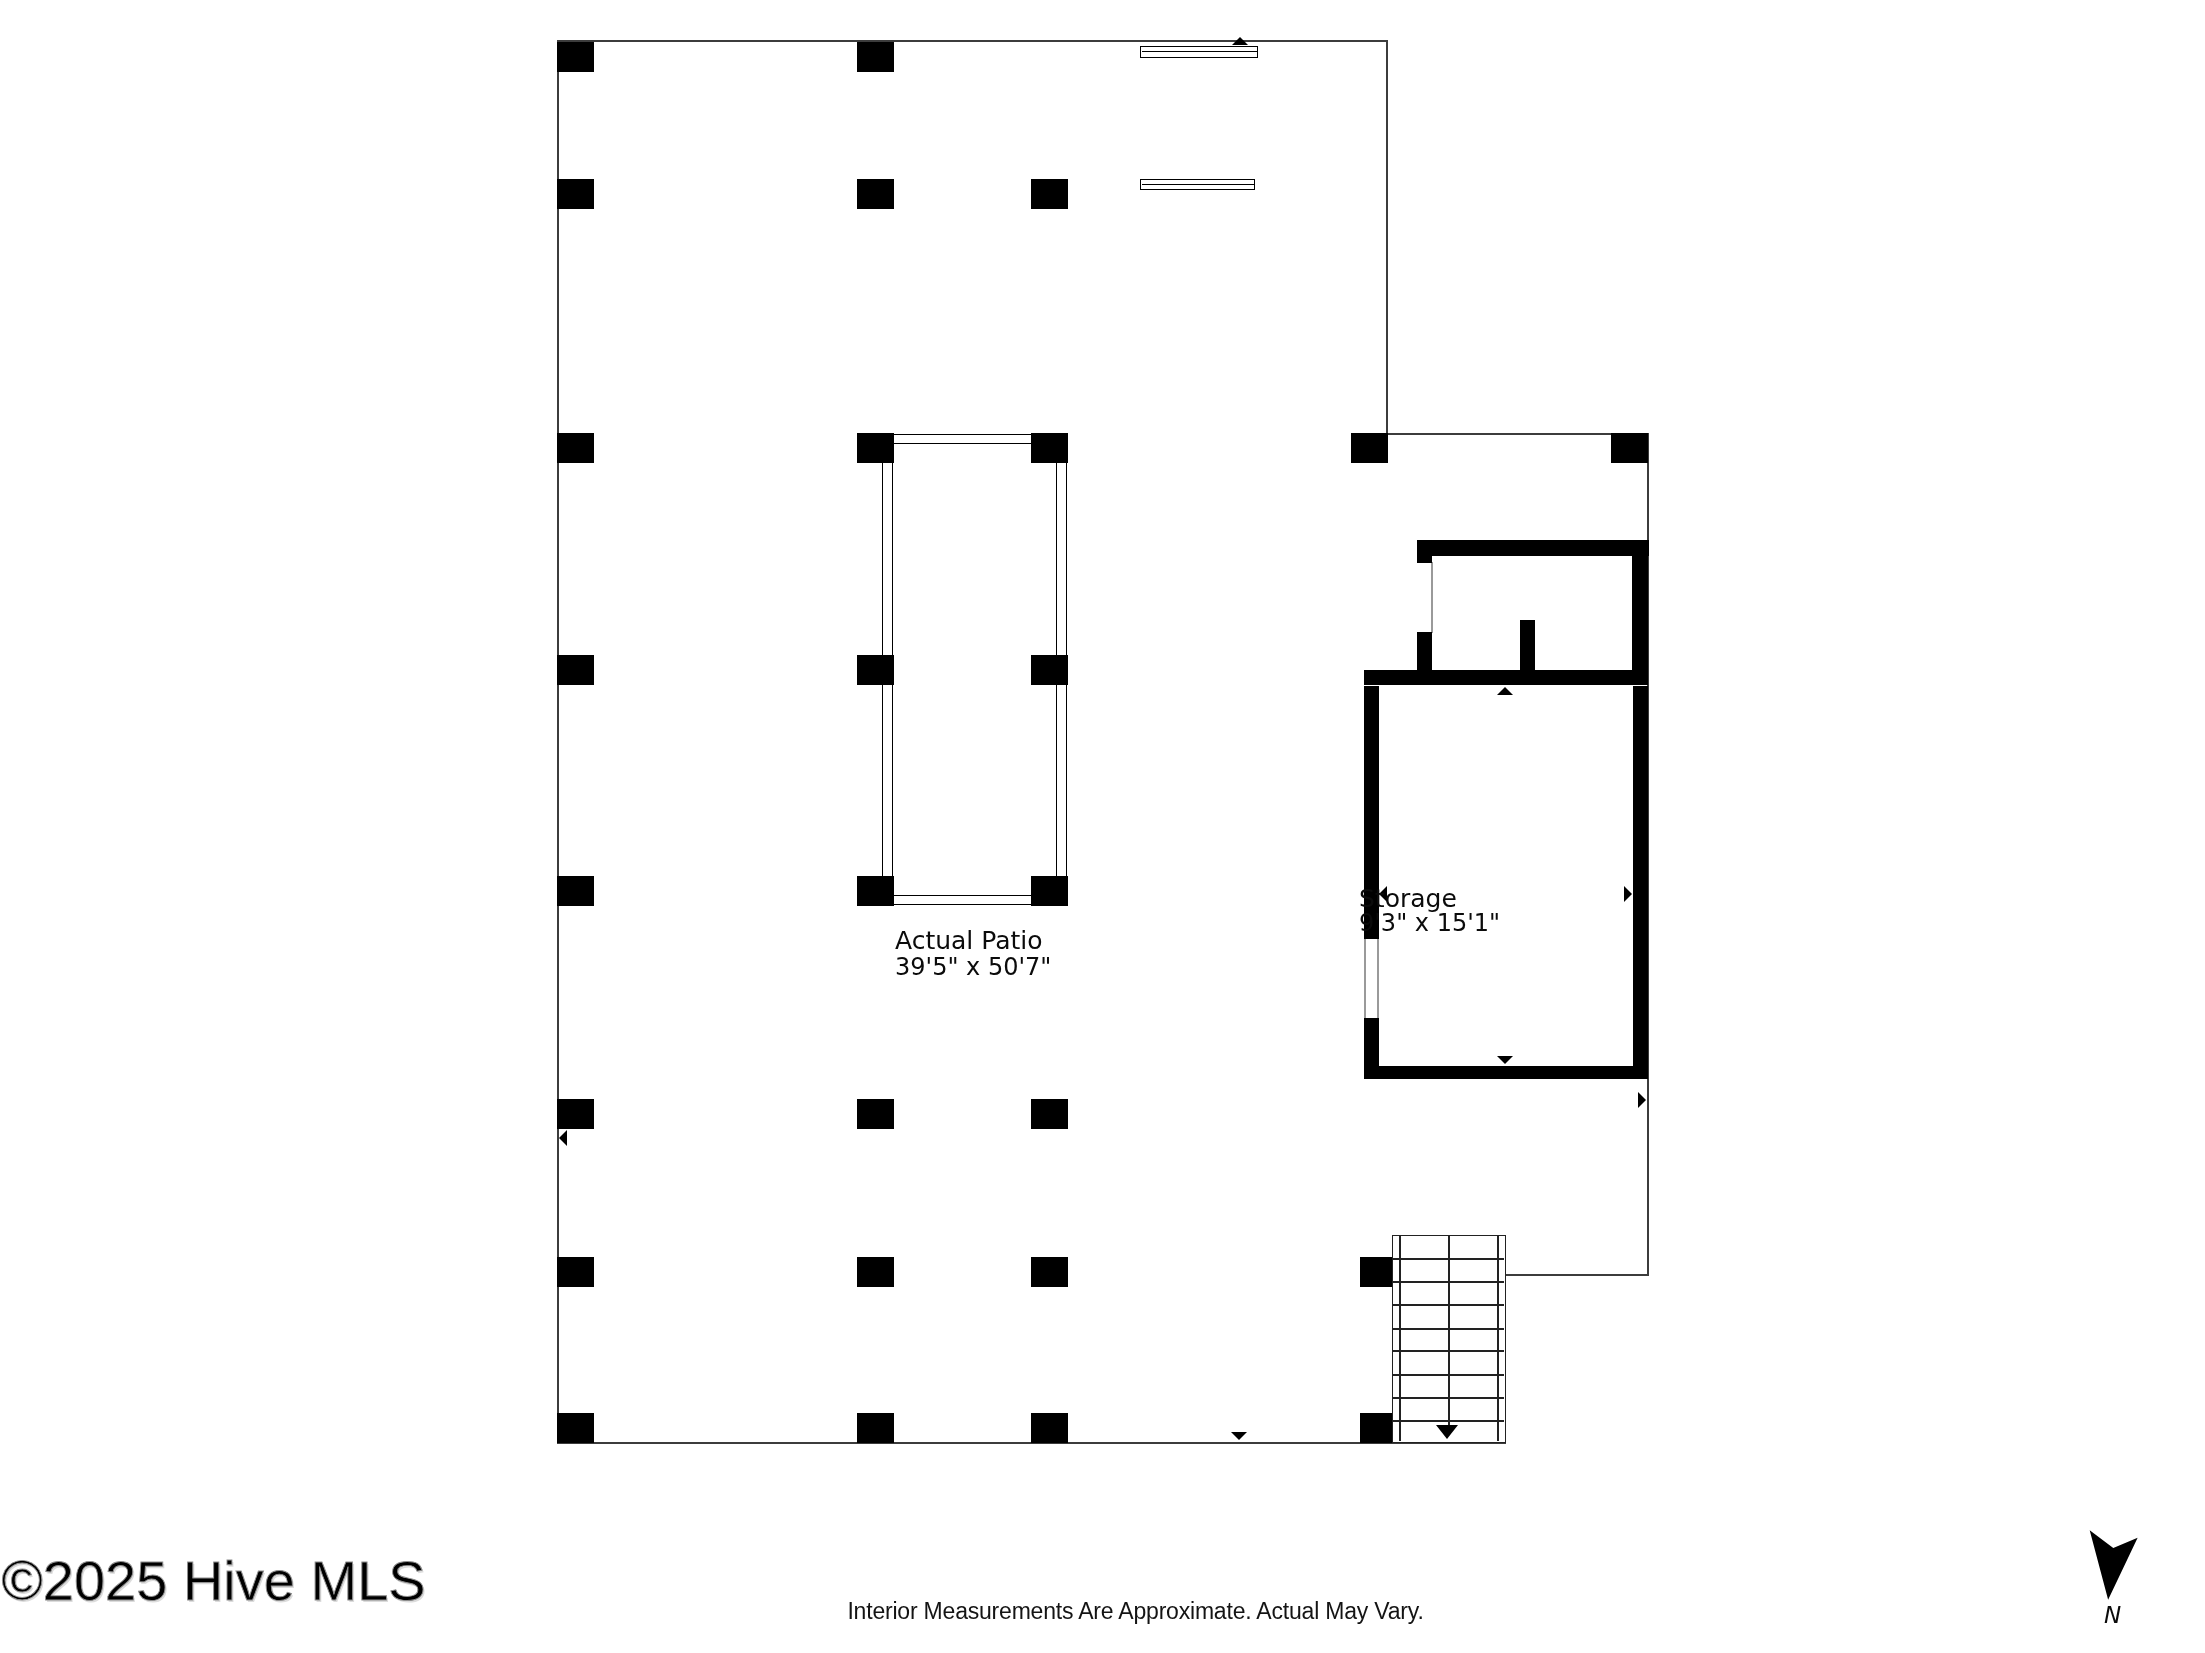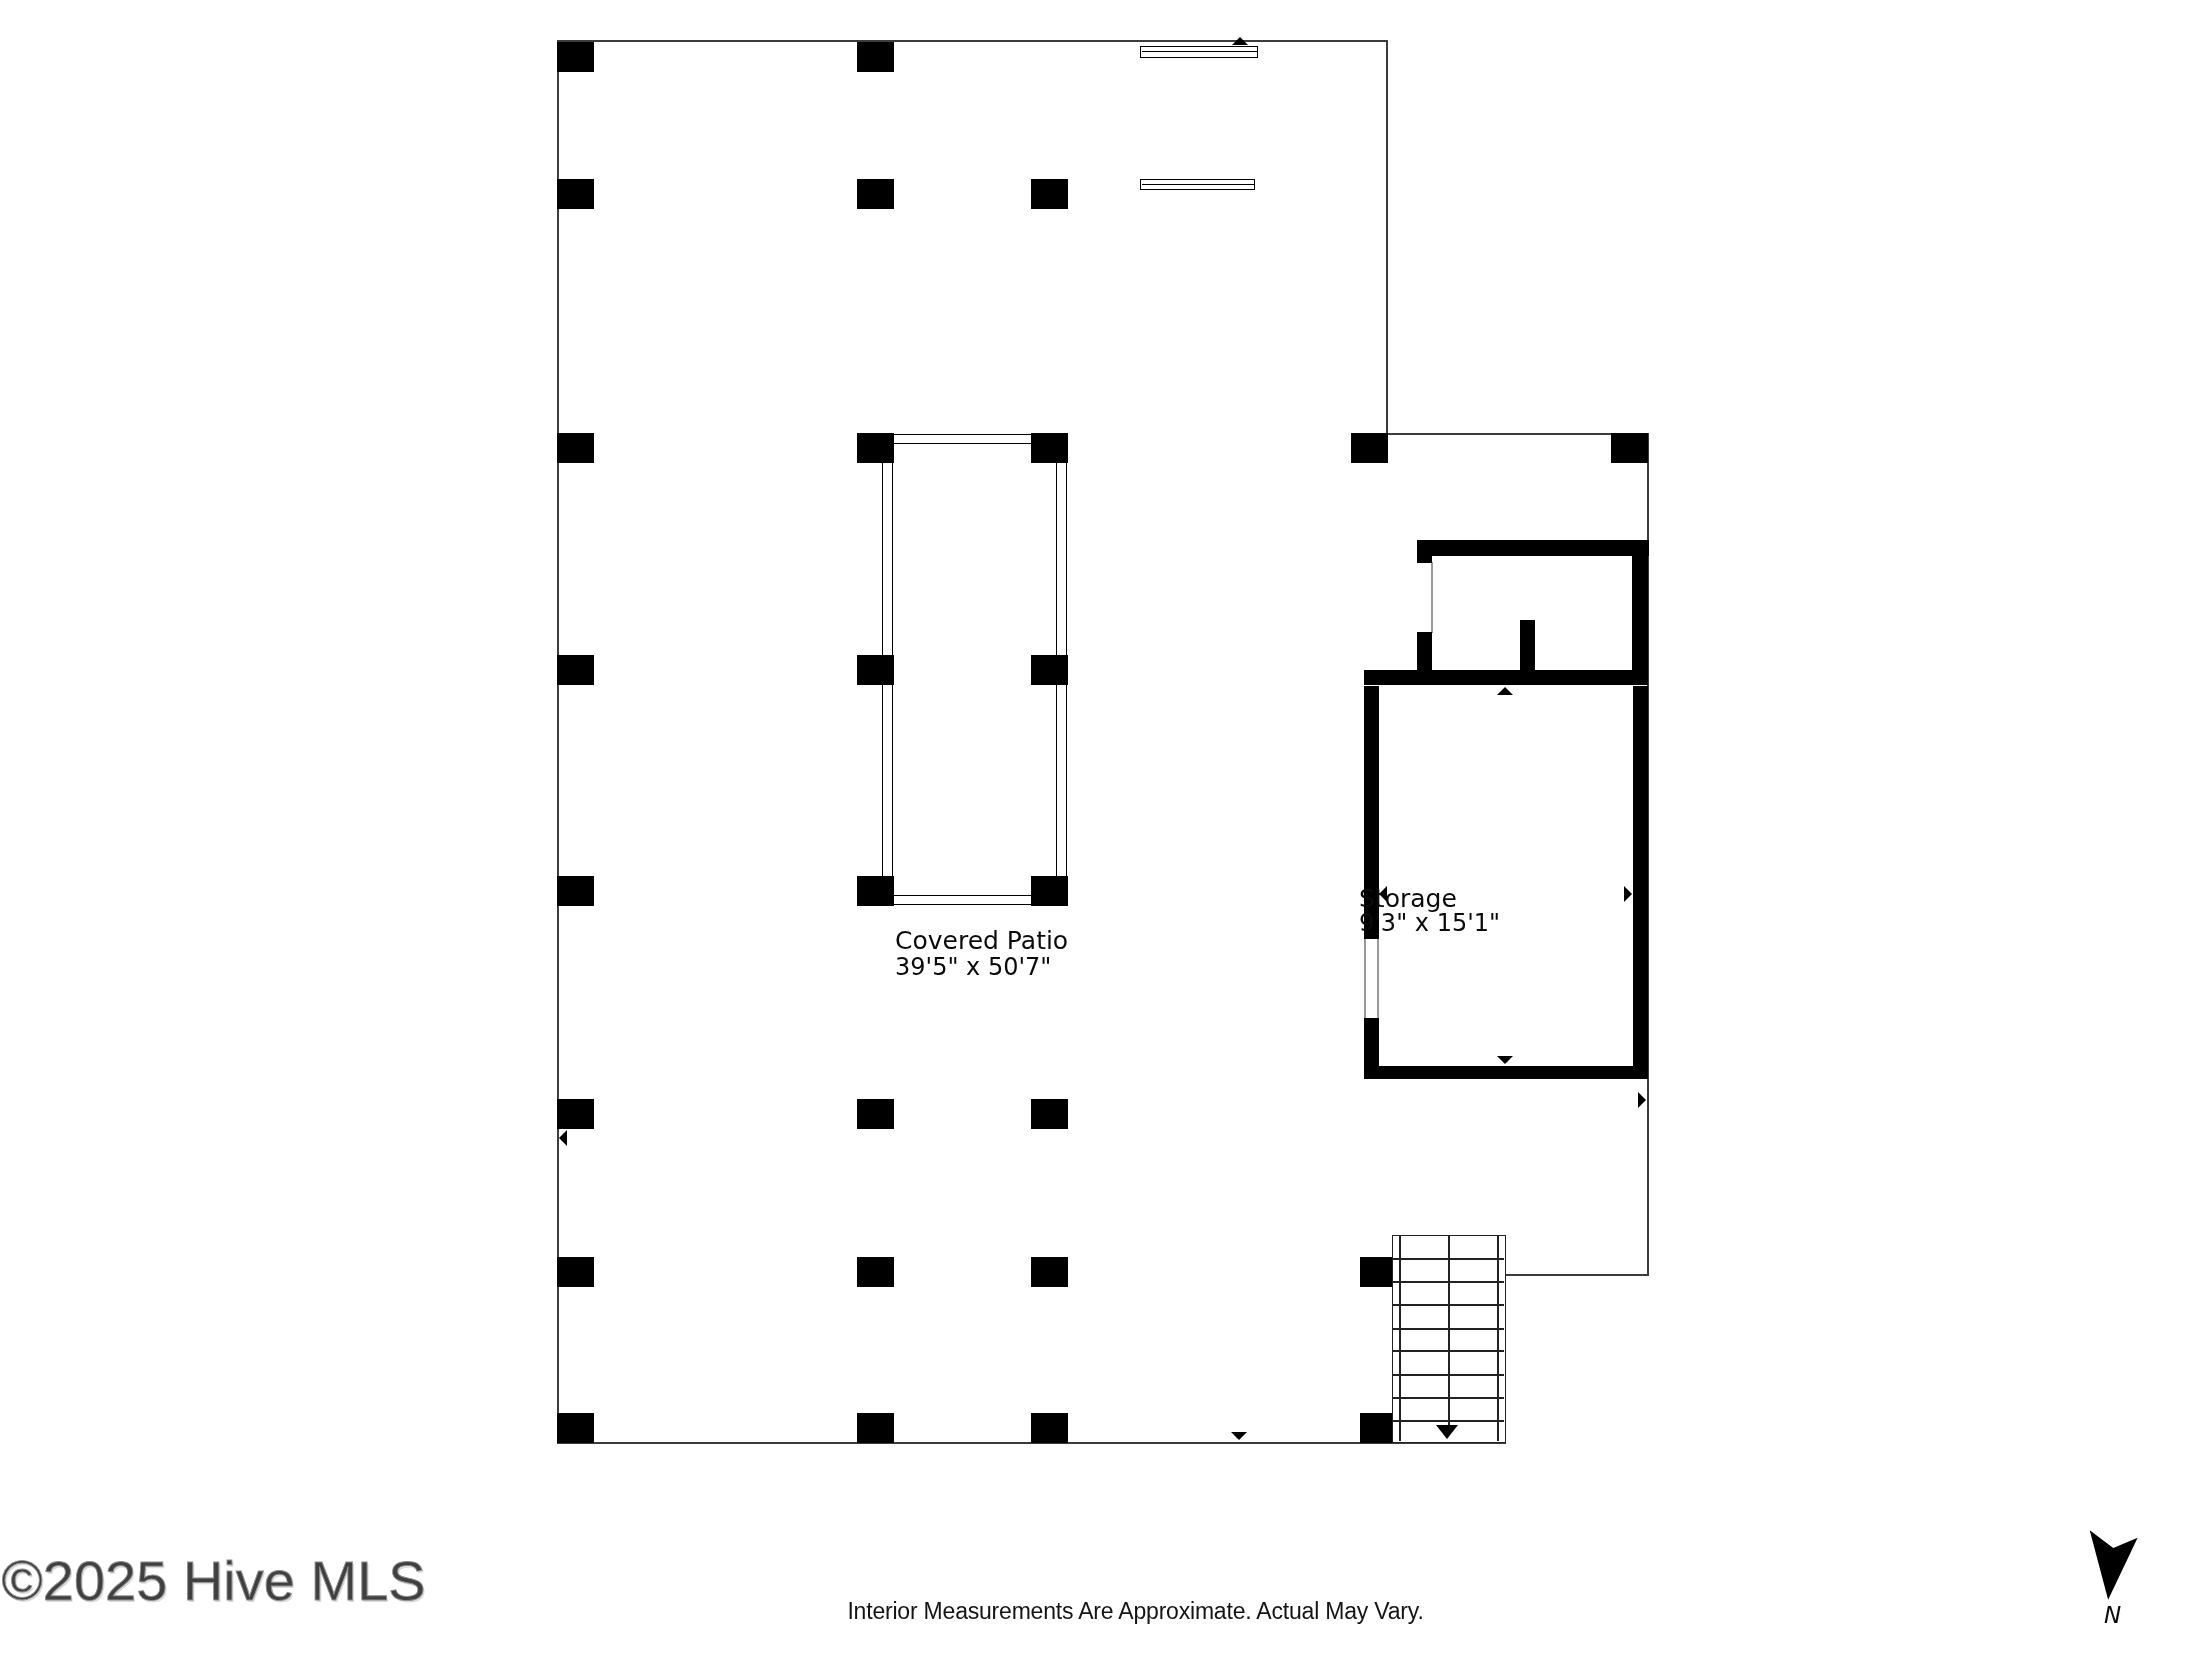--- a/index.html
+++ b/index.html
@@ -6,21 +6,21 @@
   body{width:2205px;height:1654px;position:relative;overflow:hidden;
        font-family:"DejaVu Sans", sans-serif;}
   .plan{position:absolute;left:0;top:0;width:2205px;height:1654px;background:#ffffff;}
   .abs{position:absolute;}
   .room-label{position:absolute;text-align:left;color:#0b0b0b;font-size:25px;line-height:27px;}
   .room-label .dims{font-size:24px;}
   .disclaimer{position:absolute;left:0;top:1598px;width:2205px;text-align:center;
               color:#141414;font-size:23px;font-family:"Liberation Sans", sans-serif;
               letter-spacing:-0.2px;padding-left:33px;}
   .watermark{position:absolute;left:1.5px;top:1548px;font-size:56px;
-             font-family:"Liberation Sans", sans-serif;color:#404040;
+             font-family:"Liberation Sans", sans-serif;color:#000000;
              -webkit-text-stroke:0.9px #8f8f8f;
              text-shadow:1.5px 1.5px 0 rgba(130,130,130,0.28);white-space:nowrap;}
   .compass{position:absolute;left:2086px;top:1528px;width:59px;height:97px;}
   .compass .n-label{position:absolute;left:0;top:74px;width:53px;text-align:center;
                     font-style:italic;font-size:23px;color:#0b0b0b;}
 </style>
 </head>
 <body>
 
 <div class="plan">
@@ -98,21 +98,21 @@
       <div style="position: absolute; width: 0px; height: 0px; border-style: solid; border-color: transparent rgb(0, 0, 0) transparent transparent; border-width: 8px 8.8px 8px 0px; left: 559px; top: 1130px;"></div>
       <div style="position: absolute; width: 0px; height: 0px; border-style: solid; border-color: transparent transparent transparent rgb(0, 0, 0); border-width: 8px 0px 8px 8.8px; left: 1638px; top: 1092px;"></div>
       <div style="position: absolute; width: 0px; height: 0px; border-style: solid; border-color: transparent transparent rgb(0, 0, 0); border-width: 0px 8px 8.8px; left: 1497px; top: 687px;"></div>
       <div style="position: absolute; width: 0px; height: 0px; border-style: solid; border-color: rgb(0, 0, 0) transparent transparent; border-width: 8.8px 8px 0px; left: 1497px; top: 1056px;"></div>
       <div style="position: absolute; width: 0px; height: 0px; border-style: solid; border-color: transparent rgb(0, 0, 0) transparent transparent; border-width: 8px 8.8px 8px 0px; left: 1379px; top: 886px;"></div>
       <div style="position: absolute; width: 0px; height: 0px; border-style: solid; border-color: transparent transparent transparent rgb(0, 0, 0); border-width: 8px 0px 8px 8.8px; left: 1624px; top: 886px;"></div>
       <div style="position: absolute; width: 0px; height: 0px; border-style: solid; border-color: rgb(0, 0, 0) transparent transparent; border-width: 14.7px 11.8px 0px; left: 1436px; top: 1425px;"></div>
     </div>
 
   <div class="room-label" style="left:895px;top:927px;width:294px;">
-    <div>Covered Patio</div>
+    <div>Actual Patio</div>
     <div class="dims">39'5" x 50'7"</div>
   </div>
 
   <div class="room-label" style="left:1359px;top:886px;width:294px;line-height:25px;">
     <div>Storage</div>
     <div class="dims">9'3" x 15'1"</div>
   </div>
 
   <div class="disclaimer">Interior Measurements Are Approximate. Actual May Vary.</div>
 

